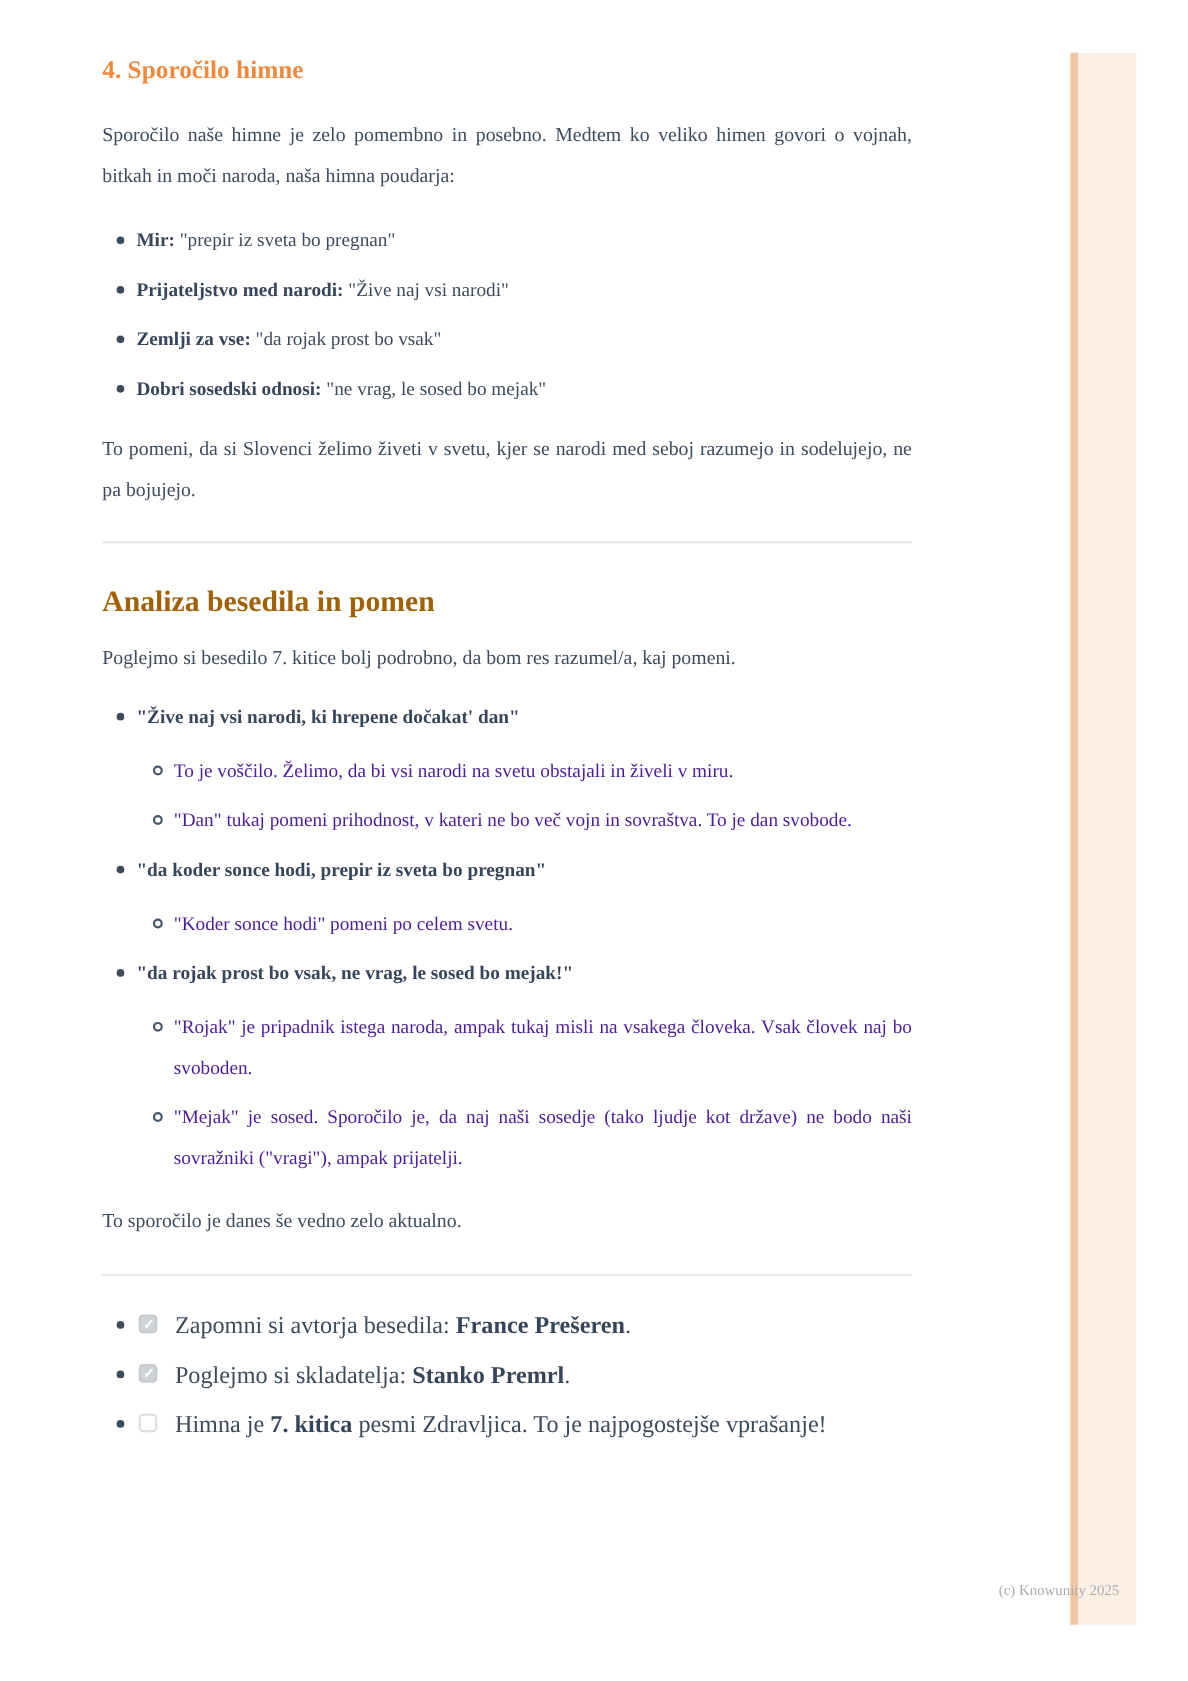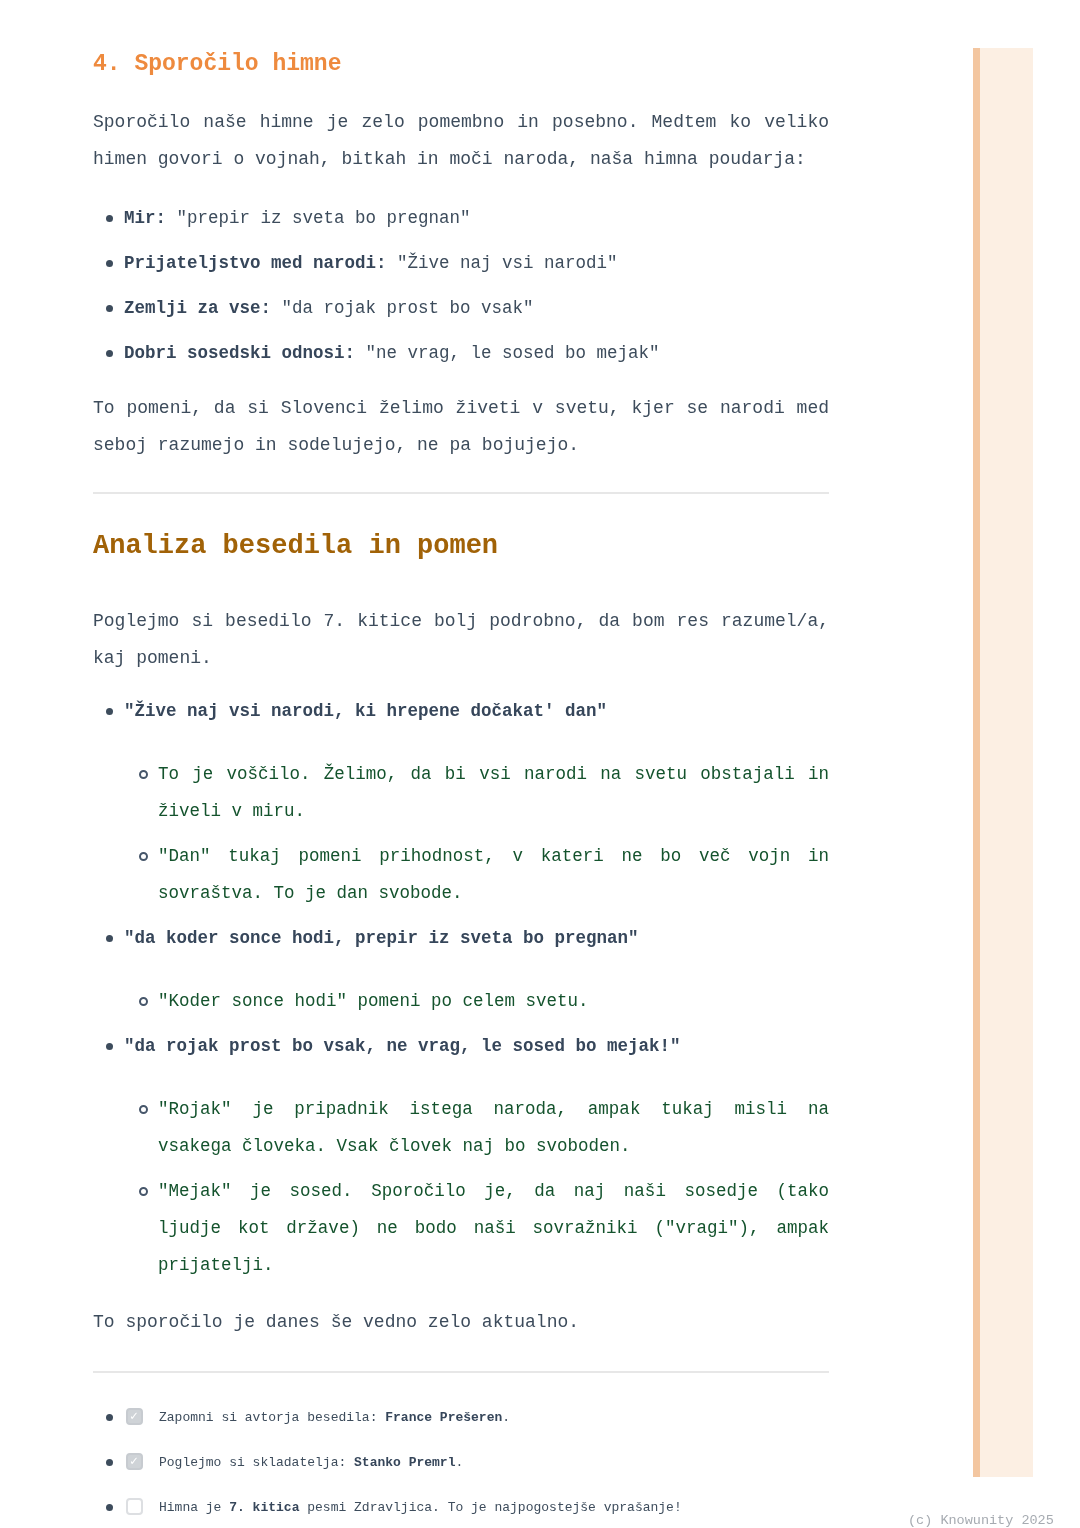--- a/index.html
+++ b/index.html
@@ -1,20 +1,20 @@
 <!DOCTYPE html>
 <html><head>
 <meta charset="utf-8">
 <style>
   html,body{margin:0;padding:0;background:#ffffff;}
   .page{
     position:relative;
     width:1080px;height:1528px;
     background:#ffffff;
-    font-family:Liberation Mono, monospace;
+    font-family:Liberation Serif, serif;
     color:#3d4c5c;
     overflow:hidden;
   }
   .sidebar{
     position:absolute;
     left:973px;top:48px;
     width:60px;height:1429px;
     background:#fcEFE3;
     background:#fcefe3;
     border-left:7px solid #f3c6a0;
@@ -65,42 +65,42 @@
   .li::before{
     content:"";
     position:absolute;
     left:13px;top:15px;
     width:7px;height:7px;
     border-radius:50%;
     background:#3d4c5c;
   }
   .li .bold, b{font-weight:700;color:#36465a;}
   .quote-li{font-weight:700;color:#36465a;}
-  .sublist{margin-top:26px;font-weight:400;color:#14532d;}
+  .sublist{margin-top:12px;font-weight:400;color:#4c1d95;}
   .sub-li{
     position:relative;
     padding-left:34px;
     font-size:17.5px;
     line-height:37px;
     text-align:justify;
     margin-bottom:8px;
   }
   .sub-li::before{
     content:"";
     position:absolute;
     left:15px;top:14px;
     width:5px;height:5px;
     border-radius:50%;
     background:transparent;
     border:2px solid #46566a;
   }
   .check-li{
     position:relative;
     padding-left:31px;
-    font-size:13px;
+    font-size:22px;
     line-height:37px;
     margin-bottom:8px;
     display:flex;
     align-items:flex-start;
   }
   .check-li::before{
     content:"";
     position:absolute;
     left:13px;top:15px;
     width:7px;height:7px;
@@ -126,21 +126,21 @@
     position:absolute;
     left:2px;top:-2px;
     color:#ffffff;
     font-size:13px;
     font-weight:700;
     line-height:17px;
   }
   .checklist{margin-top:26px;}
   .footer{
     position:absolute;
-    left:908px;top:1513px;
+    left:908px;top:1438px;
     font-size:13.5px;
     color:#a6abb1;
     z-index:3;
     white-space:nowrap;
   }
 </style>
 </head>
 <body>
 
 <div class="page">
@@ -159,21 +159,21 @@
       <div class="li"><span class="bold">Zemlji za vse:</span><span> "da rojak prost bo vsak"</span></div>
       <div class="li"><span class="bold">Dobri sosedski odnosi:</span><span> "ne vrag, le sosed bo mejak"</span></div>
     </div>
 
     <div class="para tight">To pomeni, da si Slovenci želimo živeti v svetu, kjer se narodi med seboj razumejo in sodelujejo, ne pa bojujejo.</div>
 
     <div class="divider"></div>
 
     <div class="h2">Analiza besedila in pomen</div>
 
-    <div class="para" style="margin-top:40px;">Poglejmo si besedilo 7. kitice bolj podrobno, da bom res razumel/a, kaj pomeni.</div>
+    <div class="para" style="margin-top:17px;">Poglejmo si besedilo 7. kitice bolj podrobno, da bom res razumel/a, kaj pomeni.</div>
 
     <div class="list list2">
 
       <div class="li quote-li">
         <span>"Žive naj vsi narodi, ki hrepene dočakat' dan"</span>
         <div class="sublist">
           <div class="sub-li">To je voščilo. Želimo, da bi vsi narodi na svetu obstajali in živeli v miru.</div>
           <div class="sub-li">"Dan" tukaj pomeni prihodnost, v kateri ne bo več vojn in sovraštva. To je dan svobode.</div>
         </div>
       </div>

